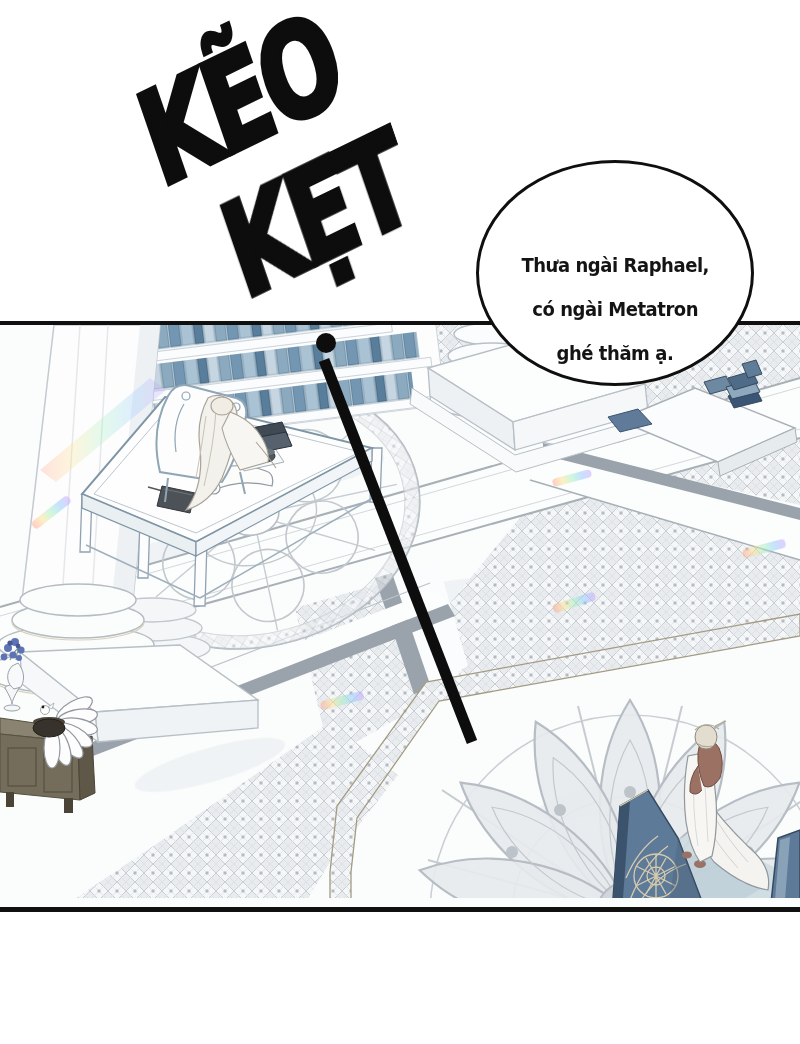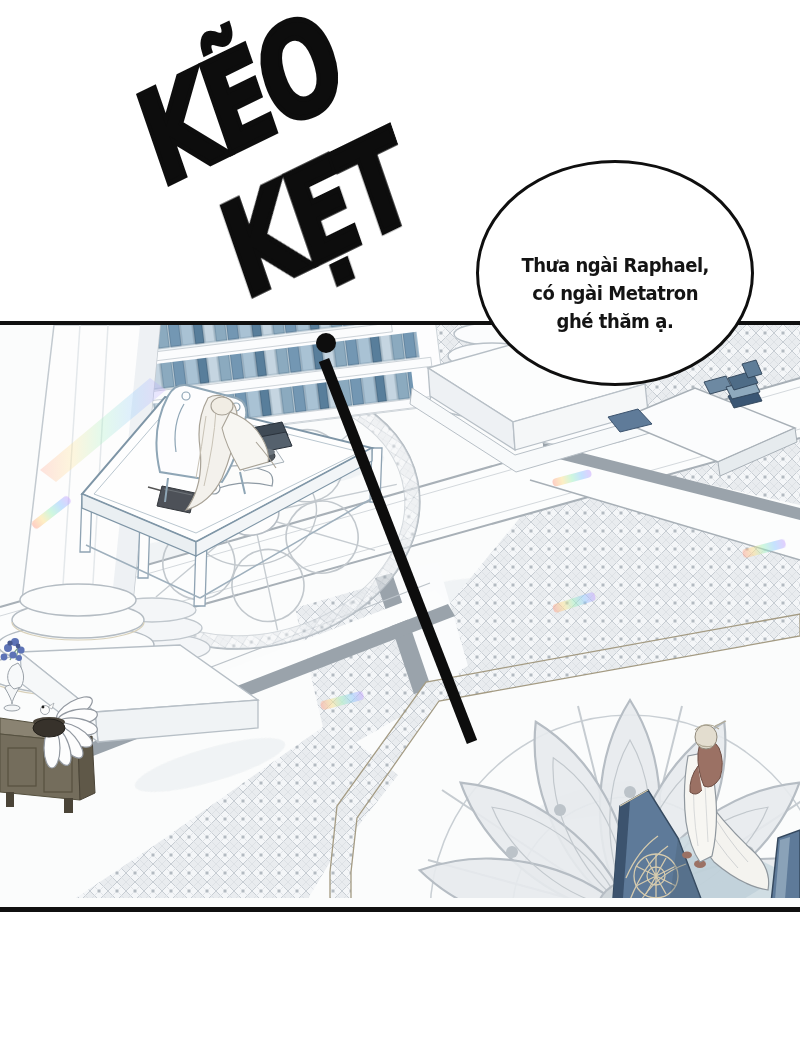--- a/index.html
+++ b/index.html
@@ -10,21 +10,21 @@
             letter-spacing:-5px;-webkit-text-stroke:4px #0d0d0d;white-space:nowrap;z-index:40;}
   .sfx-1{left:128px;top:92px;transform:rotate(-26deg) skewX(-7deg) scaleY(1.32);transform-origin:left top;}
   .sfx-2{left:212px;top:204px;transform:rotate(-26deg) skewX(-7deg) scaleY(1.32);transform-origin:left top;}
   
   .panel{position:absolute;left:0;top:321px;width:800px;height:582px;
          border-top:4px solid #101010;border-bottom:5px solid #101010;background:#fbfcfc;z-index:10;}
   .panel svg{display:block;}
   
   .bubble{position:absolute;left:476px;top:160px;width:278px;height:226px;background:#ffffff;
           border:3px solid #0f0f0f;border-radius:50%;z-index:30;box-sizing:border-box;
-          display:flex;flex-direction:column;align-items:center;padding-top:88px;}
+          display:flex;flex-direction:column;align-items:center;padding-top:88px;gap:16px;}
   .bubble-line{display:block;font-size:20px;font-weight:bold;color:#141414;line-height:28px;
                letter-spacing:-.5px;transform:scaleX(.9);white-space:nowrap;}
 </style>
 </head>
 <body>
 
 <div class="stage">
 
   <div class="sfx-word sfx-1">KẼO</div>
   <div class="sfx-word sfx-2">KẸT</div>

